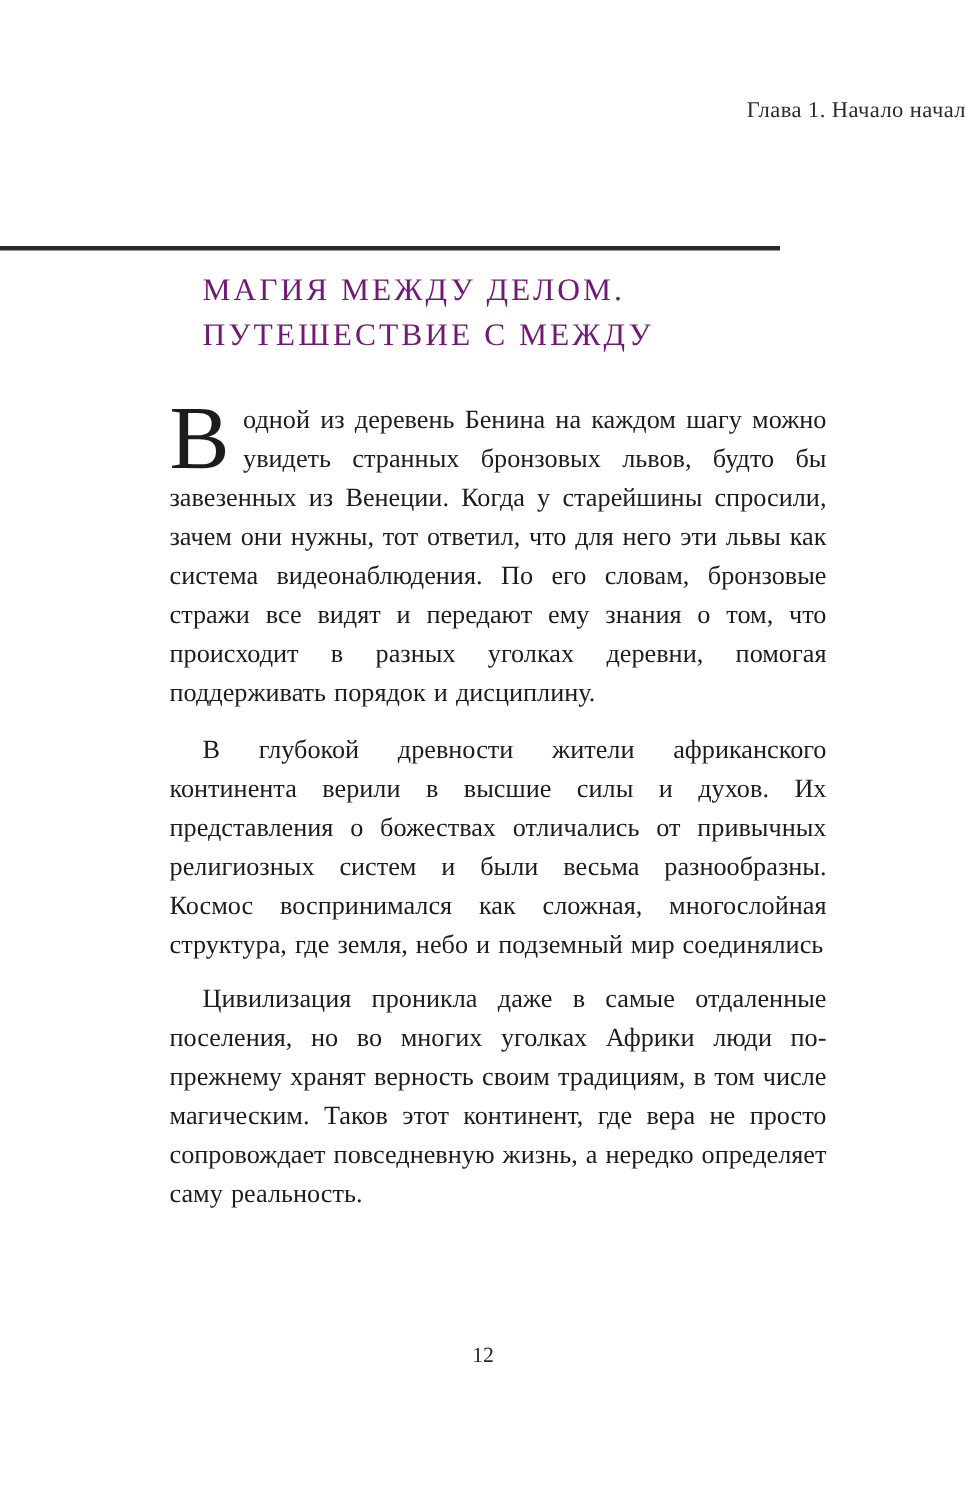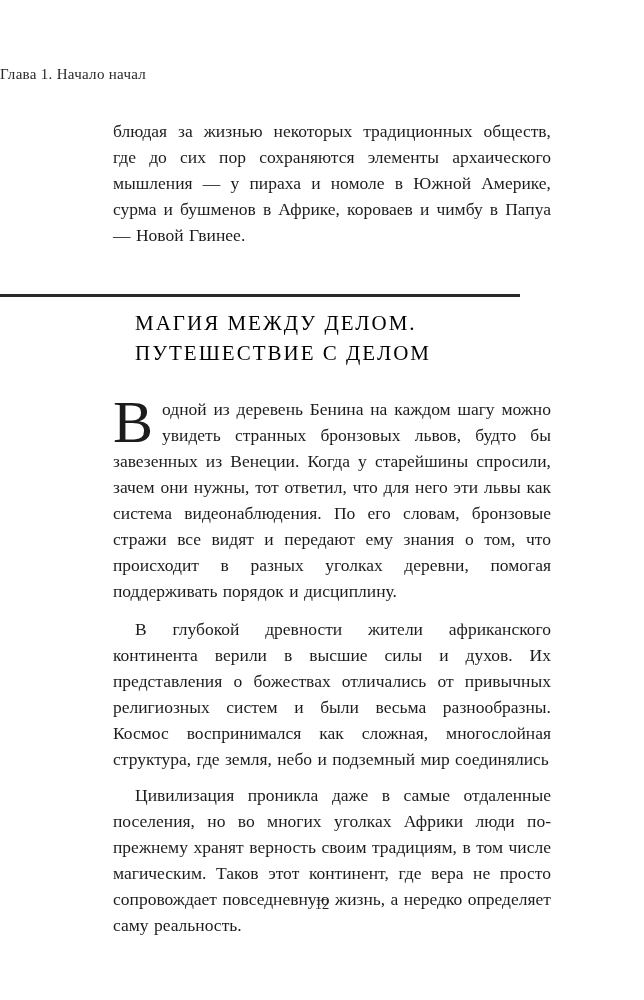--- a/index.html
+++ b/index.html
@@ -14,21 +14,21 @@
     background: #ffffff;
     font-family: "Liberation Serif", "DejaVu Serif", serif;
     color: #1c1c1c;
     overflow: hidden;
   }
   .running-head {
     position: absolute;
     top: 66px;
     left: 0;
     width: 100%;
-    text-align: left;
+    text-align: right;
     font-size: 15px;
     letter-spacing: 0.3px;
     color: #2a2a2a;
   }
   .text-block {
     position: absolute;
     left: 113px;
     width: 438px;
     top: 118px;
   }
@@ -52,21 +52,21 @@
     width: 520px;
     height: 3px;
     background: #2a2a2a;
   }
   .section-heading {
     padding-top: 14px;
     padding-left: 22px;
     font-size: 21px;
     line-height: 30px;
     letter-spacing: 2px;
-    color: #000000;
+    color: #701a75;
     font-weight: normal;
     margin: 0;
   }
   .dropcap-para {
     margin-bottom: 12px;
   }
   .dropcap {
     float: left;
     font-size: 60px;
     line-height: 48px;
@@ -86,27 +86,26 @@
 </style>
 </head>
 <body>
 
 <div class="page">
 
   <div class="running-head">Глава 1. Начало начал</div>
 
   <div class="text-block">
 
-    <p class="para">блюдая за жизнью некоторых традиционных обществ, где до сих пор сохраняются элементы архаического мышления — у пираха и номоле в Южной Америке, сурма и бушменов в Африке, короваев и чимбу в Папуа — Новой Гвинее.</p>
 
     <div class="section-head-wrap">
       <div class="section-rule"></div>
       <h2 class="section-heading">
         <span>МАГИЯ МЕЖДУ ДЕЛОМ.</span><br>
-        <span>ПУТЕШЕСТВИЕ С ДЕЛОМ</span>
+        <span>ПУТЕШЕСТВИЕ С МЕЖДУ</span>
       </h2>
     </div>
 
     <p class="para dropcap-para">
       <span class="dropcap">В</span><span>одной из деревень Бенина на каждом шагу можно увидеть странных бронзовых львов, будто бы завезенных из Венеции. Когда у старейшины спросили, зачем они нужны, тот ответил, что для него эти львы как система видеонаблюдения. По его словам, бронзовые стражи все видят и передают ему знания о том, что происходит в разных уголках деревни, помогая поддерживать порядок и дисциплину.</span>
     </p>
 
     <p class="para indent">В глубокой древности жители африканского континента верили в высшие силы и духов. Их представления о божествах отличались от привычных религиозных систем и были весьма разнообразны. Космос воспринимался как сложная, многослойная структура, где земля, небо и подземный мир соединялись</p>
 
     <p class="para indent">Цивилизация проникла даже в самые отдаленные поселения, но во многих уголках Африки люди по-прежнему хранят верность своим традициям, в том числе магическим. Таков этот континент, где вера не просто сопровождает повседневную жизнь, а нередко определяет саму реальность.</p>

